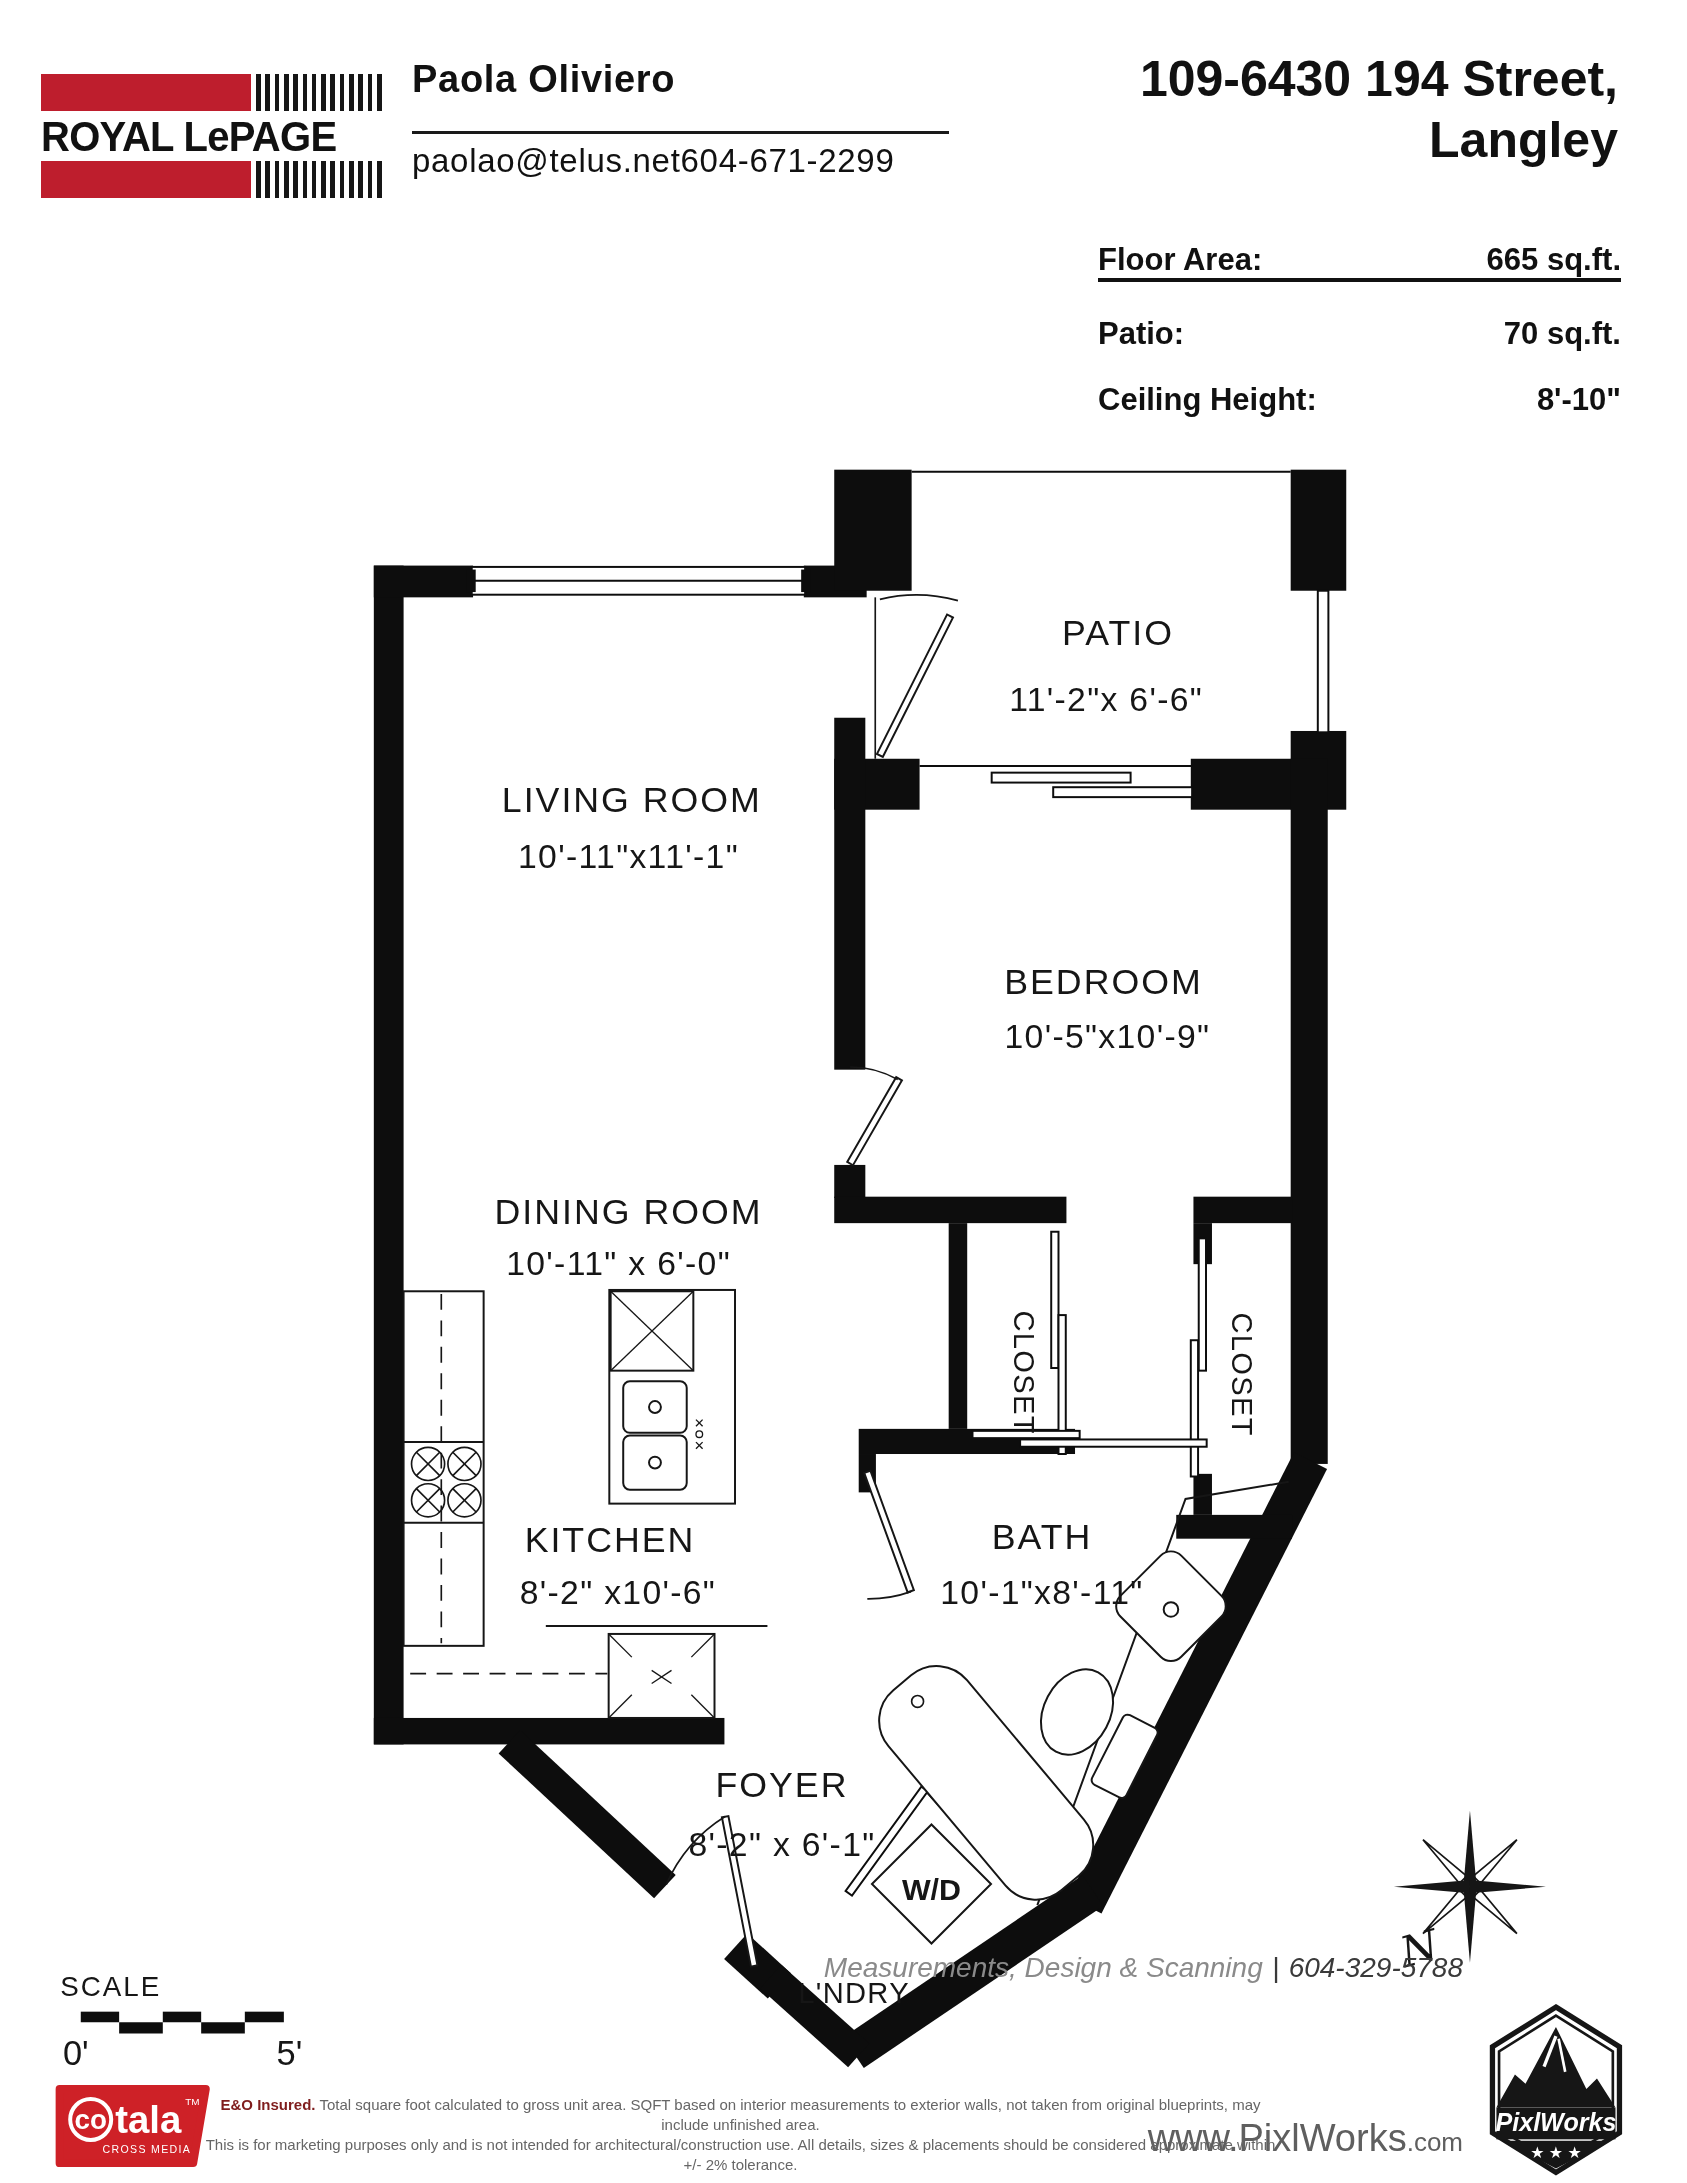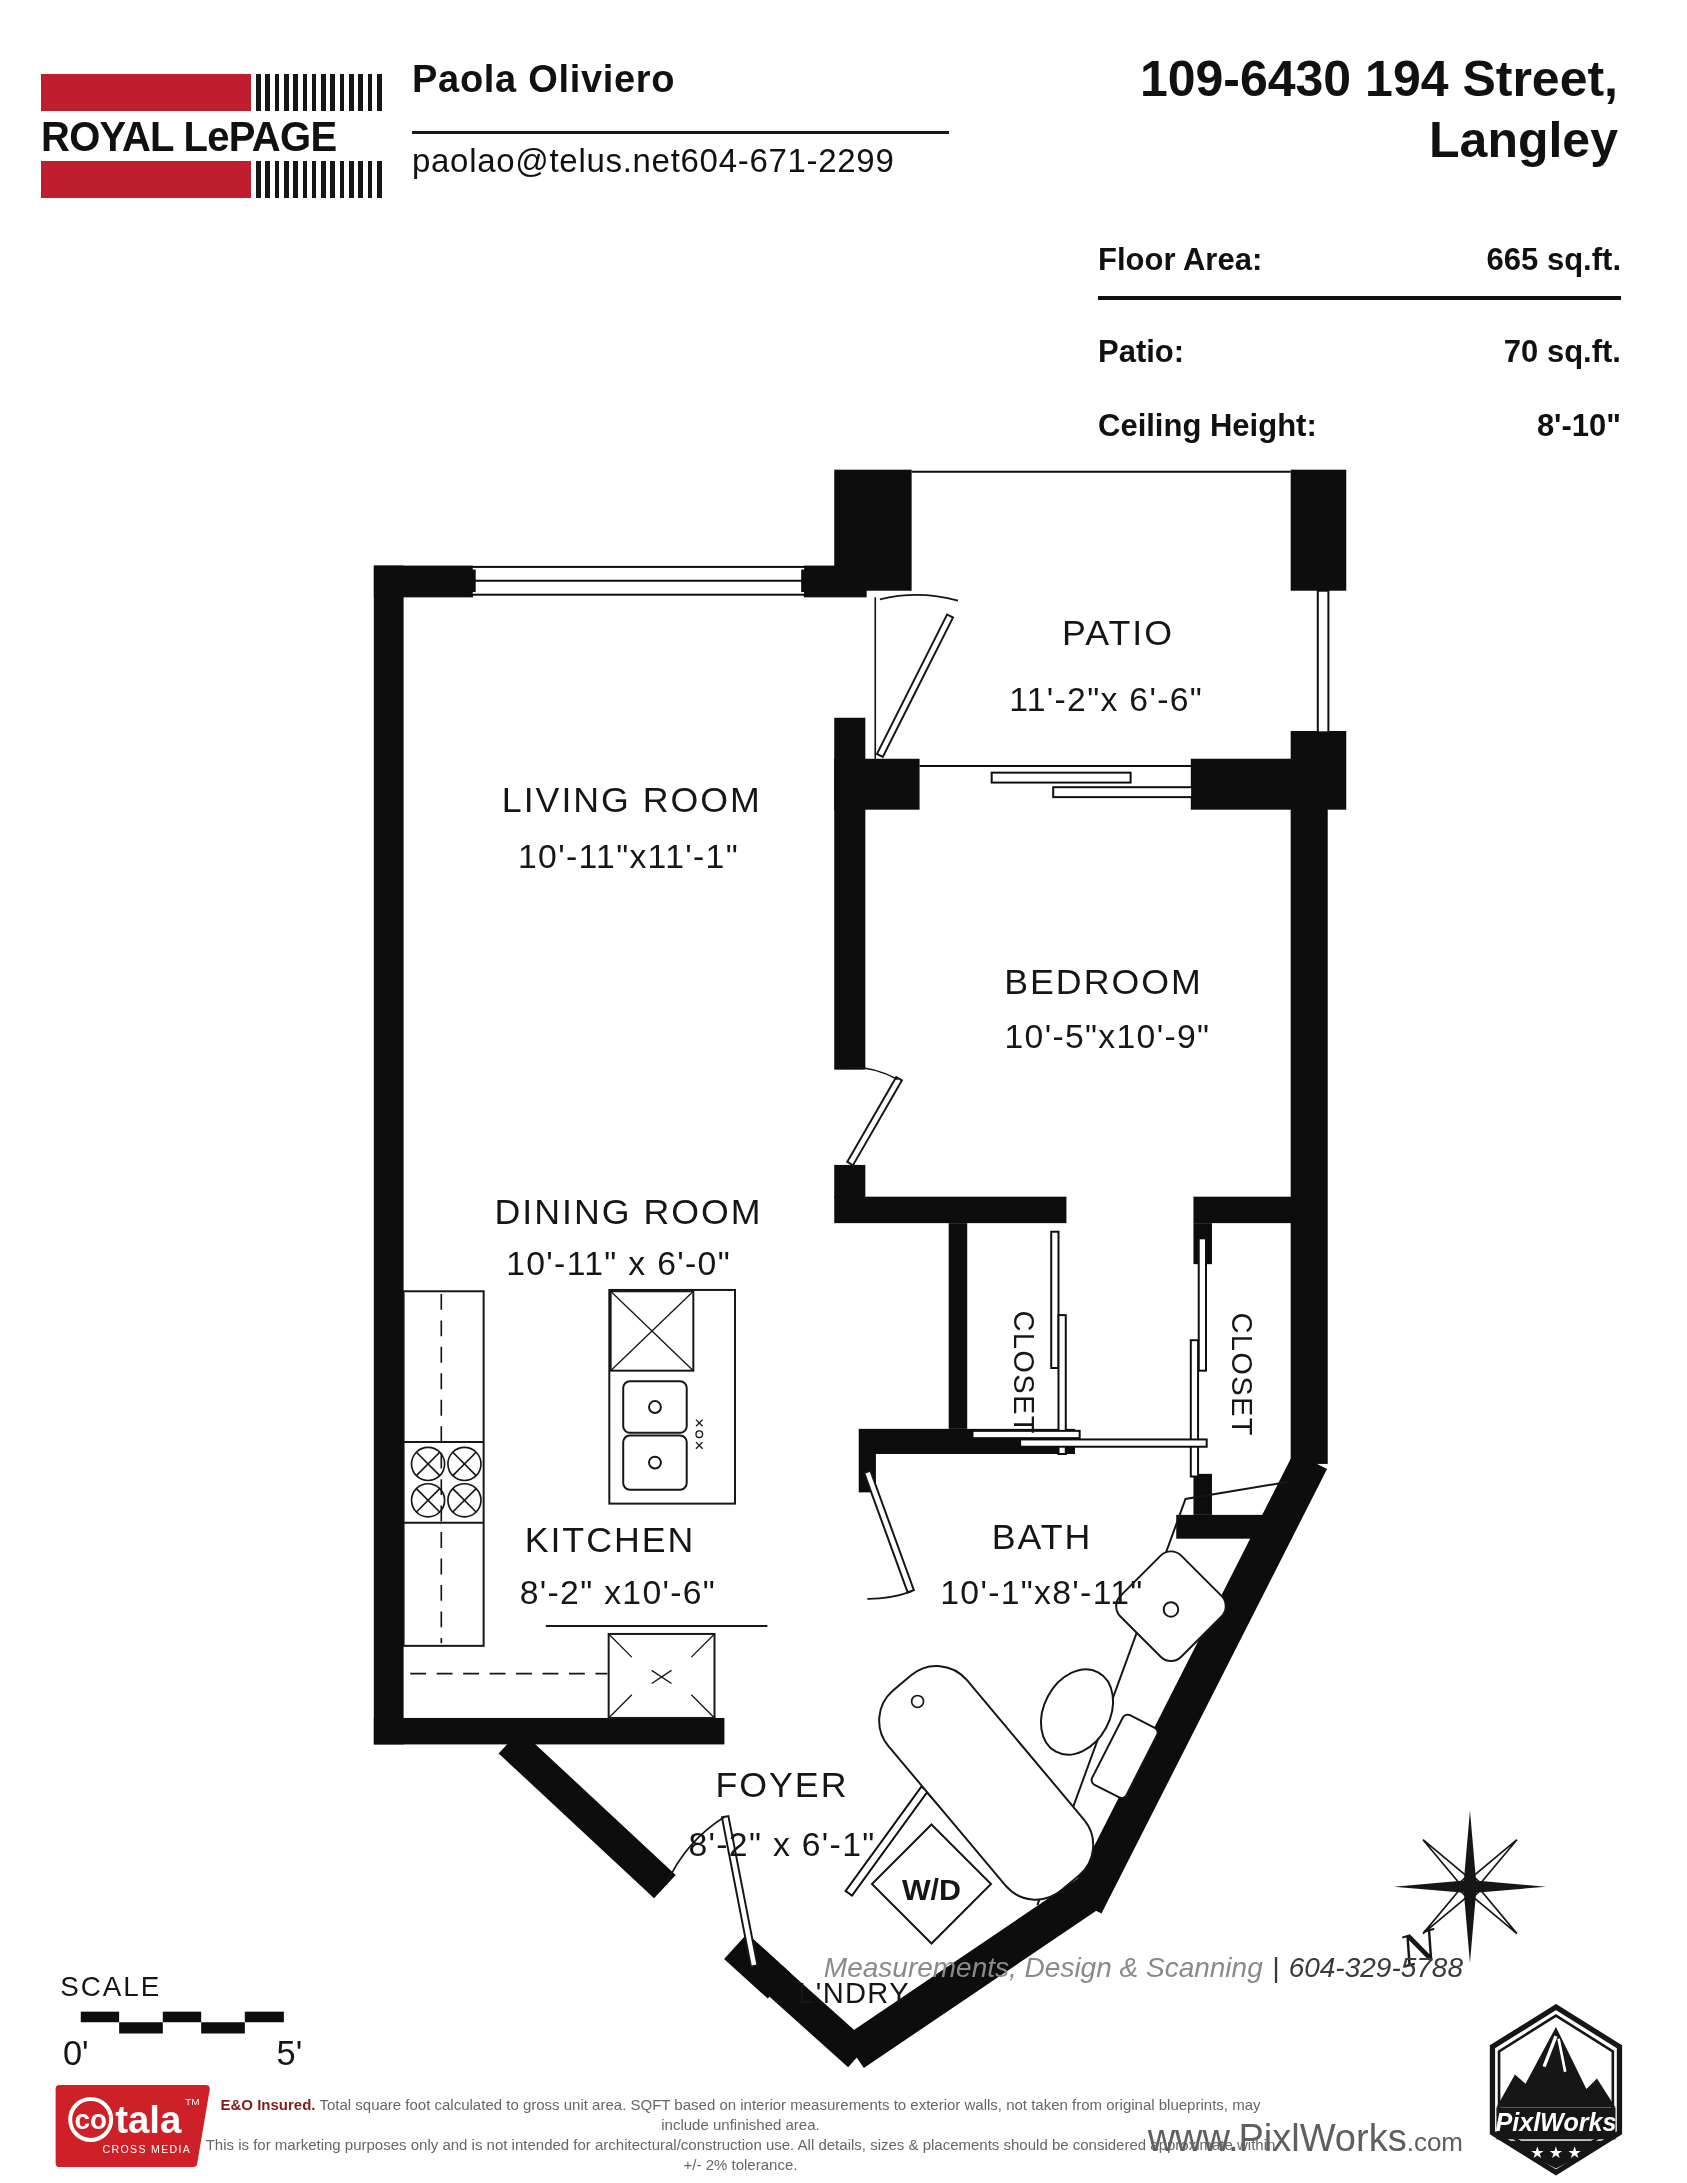--- a/index.html
+++ b/index.html
@@ -13,23 +13,23 @@
   .rlp-stripes{flex:1;margin-left:5.3px;background:repeating-linear-gradient(90deg,#161616 0 4.6px,#fff 4.6px 9.3px);}
   .rlp-name{height:45px;margin:2.6px 0;font-weight:bold;font-size:40px;letter-spacing:-0.7px;
             display:flex;align-items:center;white-space:nowrap;transform:scaleY(1.08);}
   .agent-name{left:412px;top:58px;font-size:38px;font-weight:bold;letter-spacing:0.7px;}
   .agent-rule{left:412px;top:131px;width:537px;height:3.3px;background:#1a1a1a;}
   .agent-contact{left:412px;top:142px;font-size:33px;display:flex;letter-spacing:0.7px;}
   .addr{right:69px;top:49px;text-align:right;font-weight:bold;font-size:50px;line-height:61px;letter-spacing:0;}
   
   .info{left:1098px;top:242px;width:523px;font-size:31px;}
   .info-row{display:flex;justify-content:space-between;align-items:baseline;font-weight:bold;}
-  .info-row.first{font-weight:bold;padding-bottom:18px;border-bottom:4.6px solid #111;gap:12px;}
+  .info-row.first{font-weight:bold;padding-bottom:0;border-bottom:4.6px solid #111;gap:12px;}
   .info-row.r2{margin-top:34px;}
-  .info-row.r3{margin-top:38px;}
+  .info-row.r3{margin-top:30px;}
   
   svg.plan{left:0;top:0;width:1687px;height:2183px;}
   svg text{font-family:"Liberation Sans",sans-serif;fill:#161616;}
   .room-name{font-size:54px;letter-spacing:3px;}
   .room-dims{font-size:51px;letter-spacing:2px;}
   .closet-label{font-size:44px;letter-spacing:2px;}
   .wd-label{font-size:46px;font-weight:bold;}
   .lndry-label{font-size:44px;letter-spacing:2px;}
   .scale-title{font-size:42px;letter-spacing:3px;}
   .scale-num{font-size:52px;}

